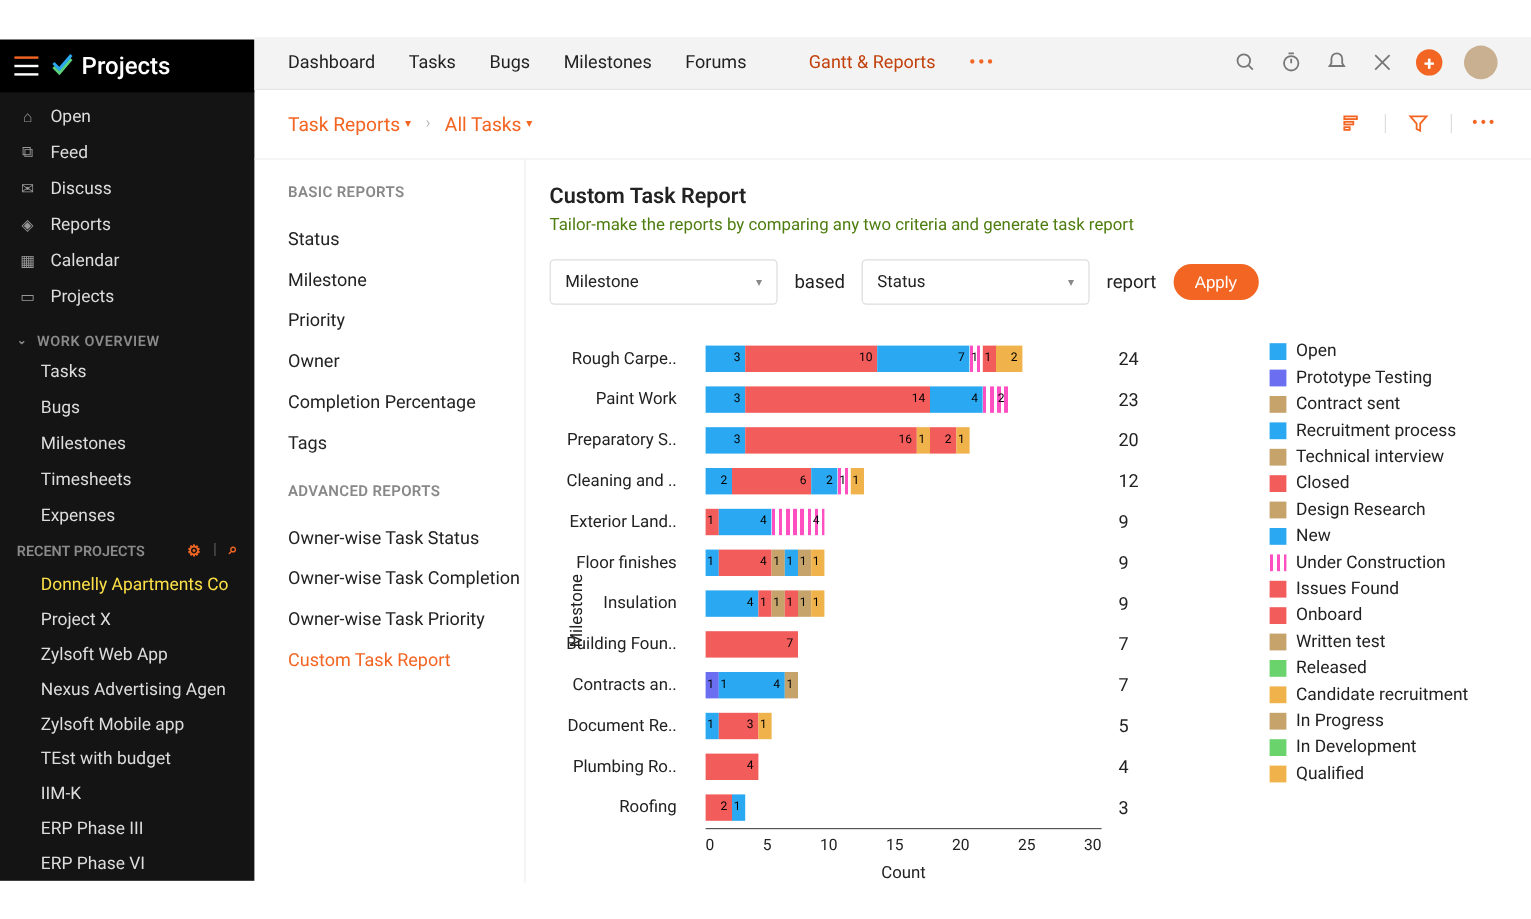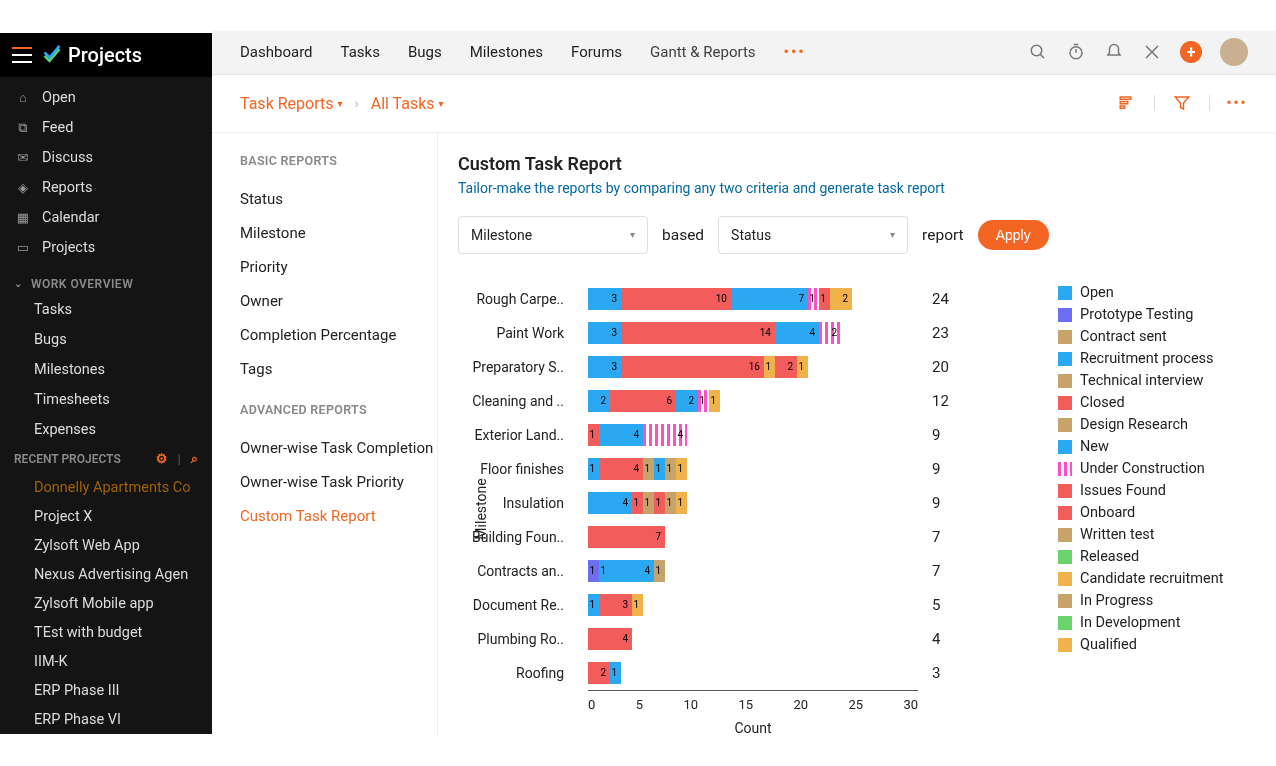--- a/index.html
+++ b/index.html
@@ -14,26 +14,26 @@
 .brand .title { font-size: 20px; font-weight: 500; color: #fff; }
 .nav-group { padding: 6px 0; }
 .nav-item { display: flex; align-items: center; height: 30px; padding: 0 14px; color: #ddd; cursor: pointer; font-size: 14.5px;}
 .nav-item .ico { width: 18px; display: inline-flex; justify-content:center; margin-right: 10px; color:#999; font-size:13px;}
 .section-label { display:flex; align-items:center; padding: 8px 14px 4px; font-size: 12px; color: #8a8a8a; letter-spacing: .5px; font-weight:600;}
 .section-label .caret { margin-right:8px; font-size:10px;}
 .sub-item { padding-left: 34px; height:30px; display:flex; align-items:center; cursor:pointer; font-size:14.5px; color:#ddd;}
 .recent-head { display:flex; align-items:center; padding: 6px 14px; font-size:12px; color:#8a8a8a; font-weight:600;}
 .recent-head .tools { margin-left:auto; display:flex; gap:10px; color:#f26522; font-size:13px;}
 .recent-item { padding:6px 14px 6px 34px; font-size:14.5px; color:#ddd; cursor:pointer; white-space:nowrap; overflow:hidden; text-overflow:ellipsis;}
-.recent-item.active { color:#a16207; }
+.recent-item.active { color:#fde047; }
 
 .main { flex:1; display:flex; flex-direction:column; min-width:0;}
 .topbar { height:44px; background:#f3f3f3; display:flex; align-items:center; padding:0 28px 0 28px; border-bottom:1px solid #e5e5e5;}
 .topbar .tab { margin-right:28px; color:#222; cursor:pointer; font-size:15px;}
-.topbar .tab.active { color:#404040; }
+.topbar .tab.active { color:#c2410c;margin-left:24px; }
 .topbar .tab.more { font-weight:bold; letter-spacing:2px; color:#f26522;}
 .topbar .spacer { flex:1; }
 .topbar .ticon { width:20px; height:20px; margin-left:18px; color:#666; cursor:pointer; display:inline-flex; align-items:center; justify-content:center;}
 .topbar .plus-btn { width:22px; height:22px; border-radius:50%; background:#f26522; color:#fff; display:flex; align-items:center; justify-content:center; font-size:16px; font-weight:bold; margin-left:18px; cursor:pointer;}
 .topbar .avatar { width:28px; height:28px; border-radius:50%; background:#c8b090; margin-left:18px;}
 
 .crumbbar { height:58px; display:flex; align-items:center; padding:0 28px; border-bottom:1px solid #eee;}
 .crumbbar .crumb { color:#f26522; font-size:16px; cursor:pointer; display:flex; align-items:center;}
 .crumbbar .crumb .dd { font-size:10px; margin-left:4px;}
 .crumbbar .sep { margin:0 12px; color:#bbb;}
@@ -43,21 +43,21 @@
 
 .content { flex:1; display:flex; min-height:0;}
 .leftcol { width:226px; flex:0 0 226px; border-right:1px solid #eee; padding:20px 0 0 28px;}
 .leftcol .group-title { font-size:12.5px; color:#888; font-weight:600; letter-spacing:.3px; margin-bottom:14px;}
 .leftcol .litem { padding:8px 0; font-size:15px; color:#222; cursor:pointer;}
 .leftcol .litem.active{ color:#f26522;}
 .leftcol .gap{ height:16px;}
 
 .report { flex:1; padding:20px 28px 0 20px; overflow:auto;}
 .report h2 { font-size:18px; font-weight:600; margin-bottom:6px;}
-.report .subtitle { color:#0369a1; font-size:14px; margin-bottom:20px;}
+.report .subtitle { color:#4d7c0f; font-size:14px; margin-bottom:20px;}
 .controls { display:flex; align-items:center; gap:14px; margin-bottom:28px;}
 .select { border:1px solid #ddd; border-radius:4px; height:38px; padding:0 34px 0 12px; display:flex; align-items:center; min-width:190px; position:relative; cursor:pointer; background:#fff;}
 .select .caret{ position:absolute; right:12px; font-size:10px; color:#888;}
 .label-text { font-size:15.5px; }
 .apply-btn { background:#f26522; color:#fff; border:none; border-radius:18px; height:30px; padding:0 18px; font-size:14px; cursor:pointer;}
 
 .chart-wrap { display:flex; align-items:flex-start; }
 .chart-body { width:540px; }
 .chart-row { display:flex; align-items:center; height:34px;}
 .chart-row .cat { width:130px; text-align:right; padding-right:24px; font-size:14px; white-space:nowrap; overflow:hidden; text-overflow:ellipsis;}
@@ -226,20 +226,21 @@
             <div class="litem">Status</div>
             <div class="litem">Milestone</div>
             <div class="litem">Priority</div>
             <div class="litem">Owner</div>
             <div class="litem">Completion Percentage</div>
             <div class="litem">Tags</div>
           </div>
         <div class="gap"></div>
         <div class="group-title">ADVANCED REPORTS</div>
         <div id="adv-list">
+            <div class="litem">Owner-wise Task Status</div>
             <div class="litem">Owner-wise Task Completion</div>
             <div class="litem">Owner-wise Task Priority</div>
             <div class="litem active">Custom Task Report</div>
           </div>
       </div>
 
       <div class="report">
         <h2>Custom Task Report</h2>
         <div class="subtitle">Tailor-make the reports by comparing any two criteria and generate task report</div>
         <div class="controls">

